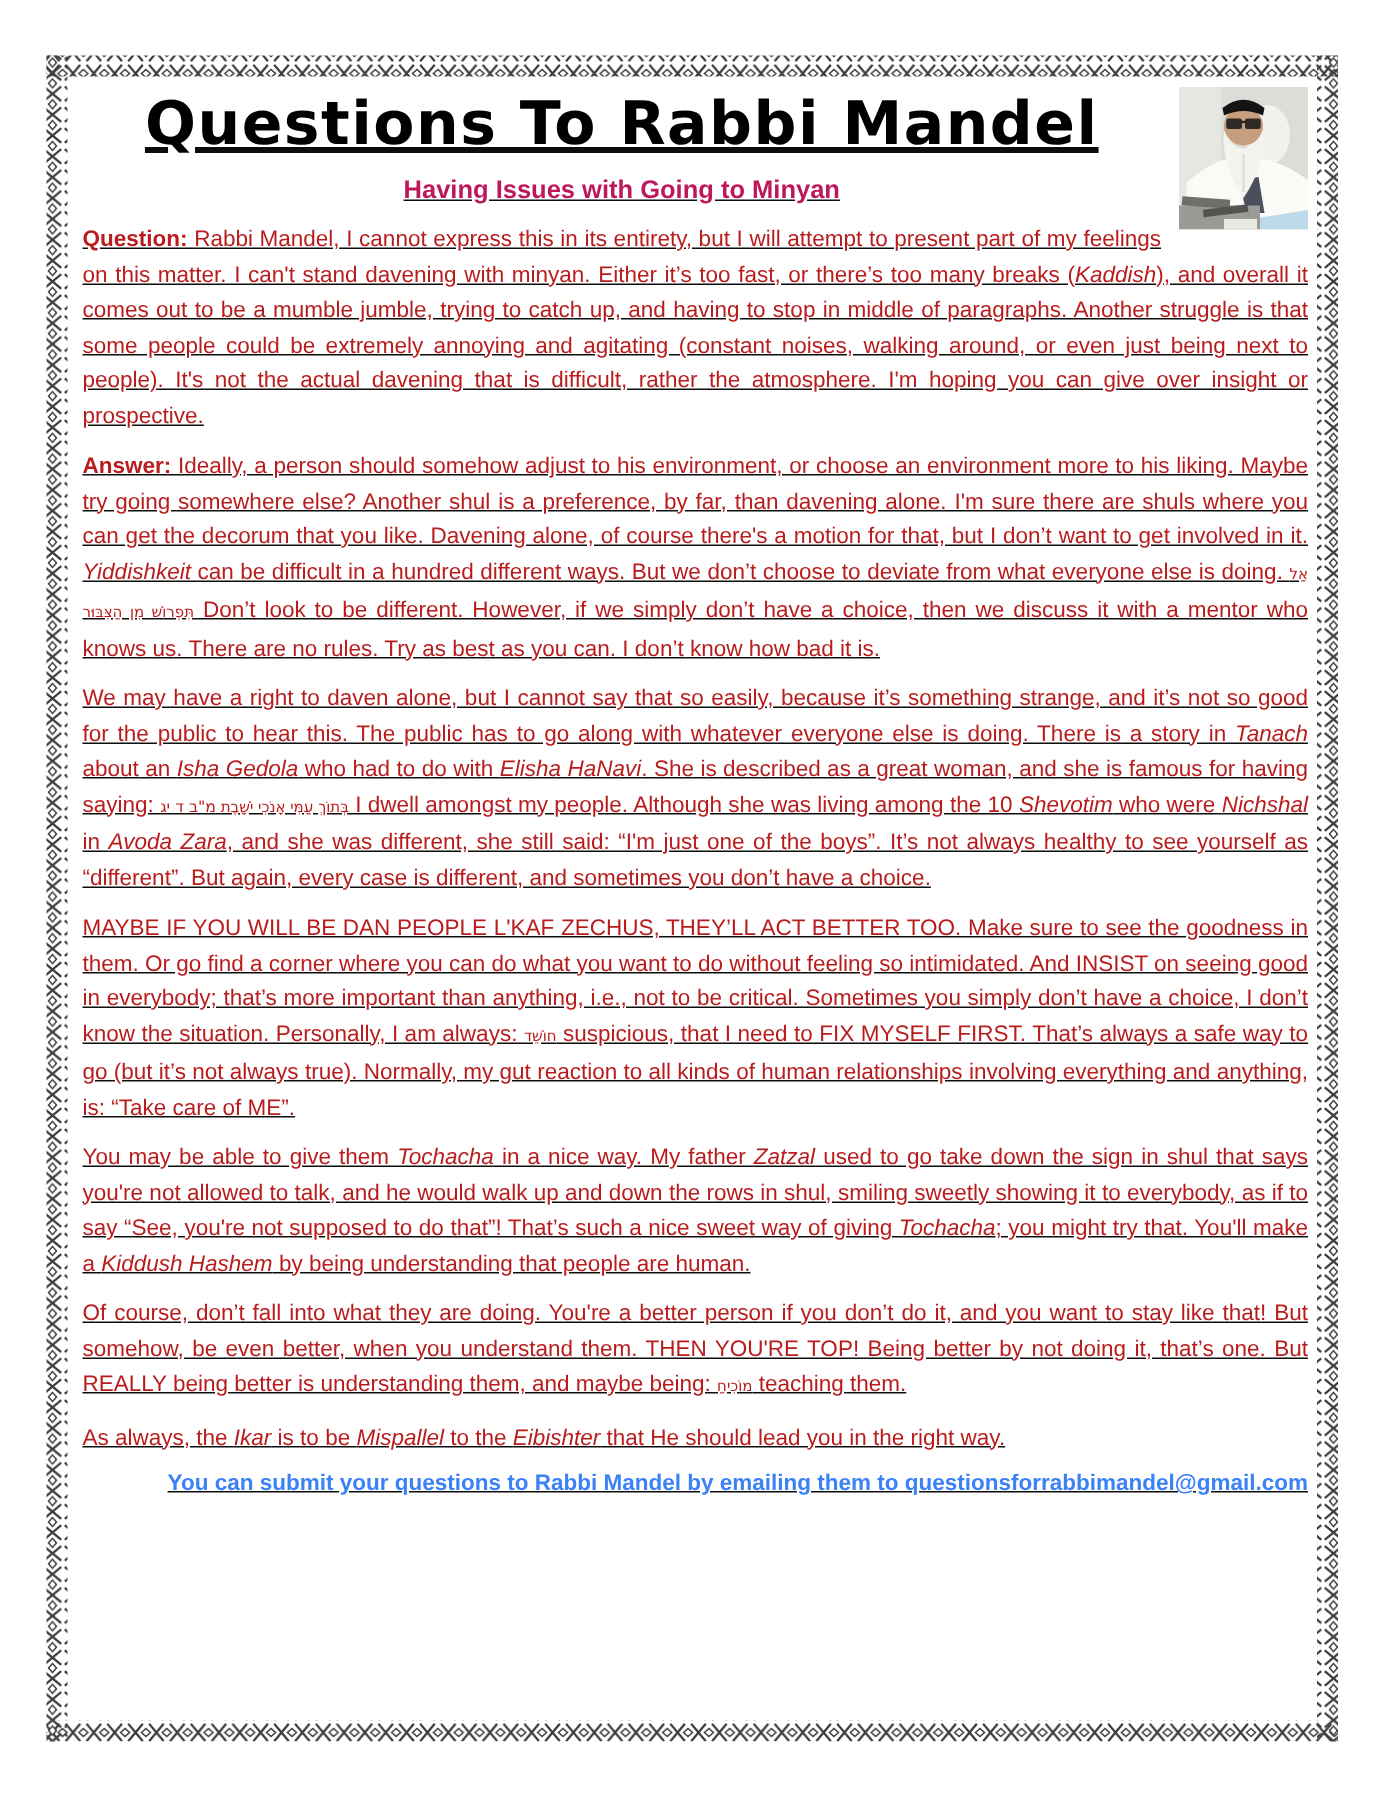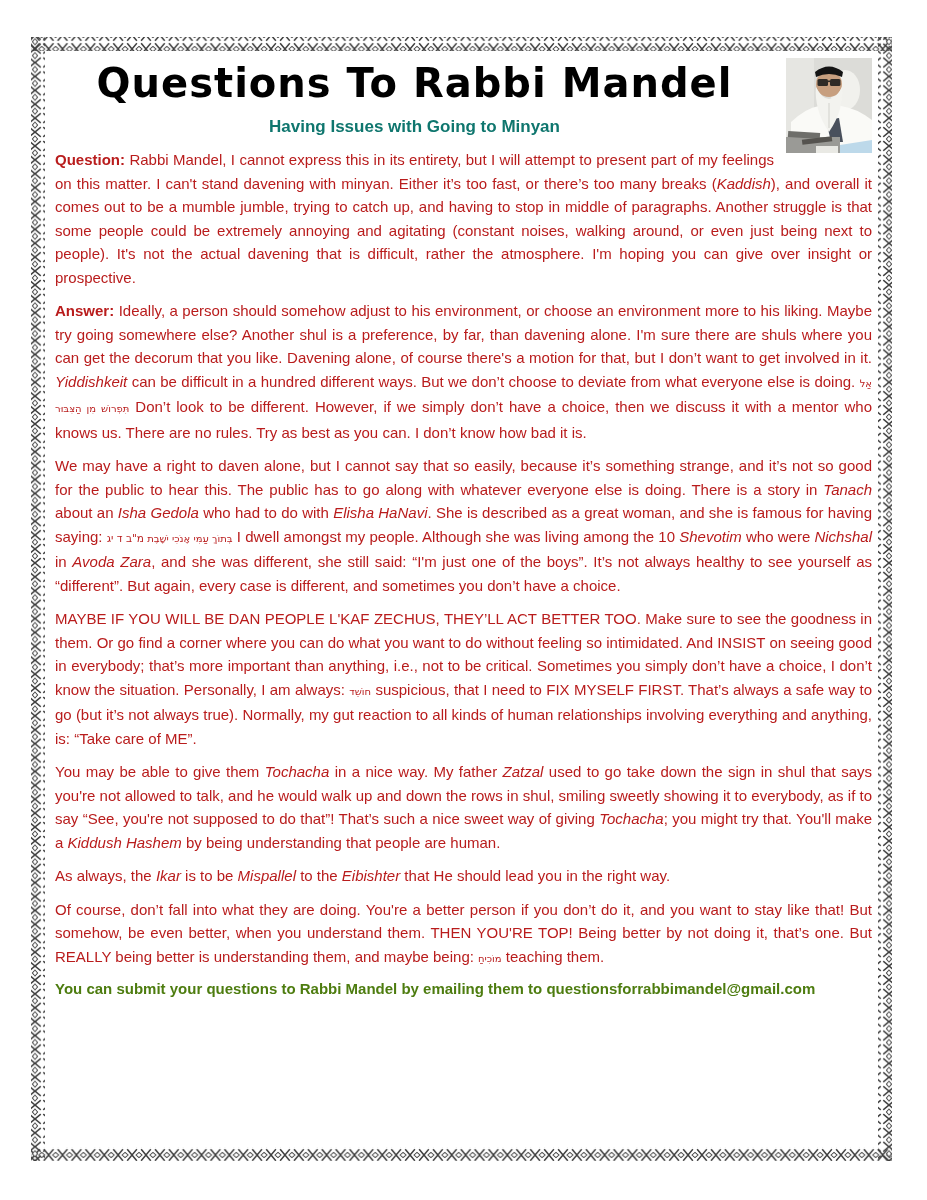--- a/index.html
+++ b/index.html
@@ -1,42 +1,42 @@
 <!DOCTYPE html>
 <html><head>
 <meta charset="utf-8">
 <style>
   html,body{margin:0;padding:0;width:927px;height:1200px;background:#ffffff;overflow:hidden;}
   .page{position:relative;width:927px;height:1200px;background:#ffffff;}
   .border-svg{position:absolute;left:0;top:0;width:927px;height:1200px;pointer-events:none;}
   .content{
     position:absolute;left:45px;top:51px;width:833px;height:912px;
     box-sizing:border-box;padding:6px 6px 0 10px;
-    font-family:"Liberation Sans",sans-serif;color:#0d0d0d;
+    font-family:"Liberation Sans",sans-serif;color:#0d0d0d;text-decoration:underline;
   }
   .photo{float:right;width:86px;height:95px;margin:1px 0 6px 12px;}
   h1.title{
     font-family:"DejaVu Sans",sans-serif;font-weight:800;
     font-size:40px;line-height:48px;margin:2px 0 0 0;text-align:center;
     letter-spacing:1px;color:#000;
   }
   h2.subtitle{
     font-size:17px;line-height:21px;margin:9px 0 11px 0;text-align:center;
-    font-weight:bold;color:#0f766e;
+    font-weight:bold;color:#be185d;
   }
   .paras p{
     margin:0 0 10px 0;font-size:15px;line-height:23.5px;
     text-align:justify;color:#b91c1c;
   }
   .seg-b{font-weight:bold;}
   .seg-i{font-style:italic;}
   .seg-he{font-family:"DejaVu Sans",sans-serif;font-size:10px;}
   .seg-hes{font-family:"DejaVu Sans",sans-serif;font-size:10.5px;}
   .footer{
-    margin-top:4px;text-align:left;font-weight:bold;font-size:15px;color:#4d7c0f;
+    margin-top:4px;text-align:right;font-weight:bold;font-size:15px;color:#3b82f6;
   }
 </style>
 </head>
 <body>
 
 <div class="page">
 
   <svg class="border-svg" width="927" height="1200" viewBox="0 0 927 1200" xmlns="http://www.w3.org/2000/svg">
     <defs>
       <pattern id="stx" width="13.9" height="14" patternUnits="userSpaceOnUse">
@@ -82,19 +82,19 @@
 
     <h1 class="title">Questions To Rabbi Mandel</h1>
     <h2 class="subtitle">Having Issues with Going to Minyan</h2>
 
     <div class="paras" id="paras">
         <p><span class="seg-b">Question: </span><span>Rabbi Mandel, I cannot express this in its entirety, but I will attempt to present part of my feelings on this matter. I can't stand davening with minyan. Either it’s too fast, or there’s too many breaks (</span><span class="seg-i">Kaddish</span><span>), and overall it comes out to be a mumble jumble, trying to catch up, and having to stop in middle of paragraphs. Another struggle is that some people could be extremely annoying and agitating (constant noises, walking around, or even just being next to people). It's not the actual davening that is difficult, rather the atmosphere. I'm hoping you can give over insight or prospective.</span></p>
         <p><span class="seg-b">Answer: </span><span>Ideally, a person should somehow adjust to his environment, or choose an environment more to his liking. Maybe try going somewhere else? Another shul is a preference, by far, than davening alone. I'm sure there are shuls where you can get the decorum that you like. Davening alone, of course there's a motion for that, but I don’t want to get involved in it. </span><span class="seg-i">Yiddishkeit</span><span> can be difficult in a hundred different ways. But we don’t choose to deviate from what everyone else is doing. </span><span class="seg-he">אַל תִּפְרוֹשׁ מִן הַצִּבּוּר</span><span> Don’t look to be different. However, if we simply don’t have a choice, then we discuss it with a mentor who knows us. There are no rules. Try as best as you can. I don’t know how bad it is.</span></p>
         <p><span>We may have a right to daven alone, but I cannot say that so easily, because it’s something strange, and it’s not so good for the public to hear this. The public has to go along with whatever everyone else is doing. There is a story in </span><span class="seg-i">Tanach</span><span> about an </span><span class="seg-i">Isha Gedola</span><span> who had to do with </span><span class="seg-i">Elisha HaNavi</span><span>. She is described as a great woman, and she is famous for having saying: </span><span class="seg-he">בְּתוֹךְ עַמִּי אָנֹכִי יֹשָׁבֶת </span><span class="seg-hes">מ"ב ד יג</span><span> I dwell amongst my people. Although she was living among the 10 </span><span class="seg-i">Shevotim</span><span> who were </span><span class="seg-i">Nichshal</span><span> in </span><span class="seg-i">Avoda Zara</span><span>, and she was different, she still said: “I'm just one of the boys”. It’s not always healthy to see yourself as “different”. But again, every case is different, and sometimes you don’t have a choice.</span></p>
         <p><span>MAYBE IF YOU WILL BE DAN PEOPLE L'KAF ZECHUS, THEY’LL ACT BETTER TOO. Make sure to see the goodness in them. Or go find a corner where you can do what you want to do without feeling so intimidated. And INSIST on seeing good in everybody; that’s more important than anything, i.e., not to be critical. Sometimes you simply don’t have a choice, I don’t know the situation. Personally, I am always: </span><span class="seg-he">חוֹשֵׁד</span><span> suspicious, that I need to FIX MYSELF FIRST. That’s always a safe way to go (but it’s not always true). Normally, my gut reaction to all kinds of human relationships involving everything and anything, is: “Take care of ME”.</span></p>
         <p><span>You may be able to give them </span><span class="seg-i">Tochacha</span><span> in a nice way. My father </span><span class="seg-i">Zatzal</span><span> used to go take down the sign in shul that says you're not allowed to talk, and he would walk up and down the rows in shul, smiling sweetly showing it to everybody, as if to say “See, you're not supposed to do that”! That’s such a nice sweet way of giving </span><span class="seg-i">Tochacha</span><span>; you might try that. You'll make a </span><span class="seg-i">Kiddush Hashem</span><span> by being understanding that people are human.</span></p>
+        <p><span>Of course, don’t fall into what they are doing. You're a better person if you don’t do it, and you want to stay like that! But somehow, be even better, when you understand them. THEN YOU'RE TOP! Being better by not doing it, that’s one. But REALLY being better is understanding them, and maybe being: </span><span class="seg-he">מוֹכִיחַ</span><span> teaching them.</span></p>
         <p><span>As always, the </span><span class="seg-i">Ikar</span><span> is to be </span><span class="seg-i">Mispallel</span><span> to the </span><span class="seg-i">Eibishter</span><span> that He should lead you in the right way.</span></p>
-        <p><span>Of course, don’t fall into what they are doing. You're a better person if you don’t do it, and you want to stay like that! But somehow, be even better, when you understand them. THEN YOU'RE TOP! Being better by not doing it, that’s one. But REALLY being better is understanding them, and maybe being: </span><span class="seg-he">מוֹכִיחַ</span><span> teaching them.</span></p>
       </div>
 
     <div class="footer">You can submit your questions to Rabbi Mandel by emailing them to questionsforrabbimandel@gmail.com</div>
   </div>
 </div>
 
 </body></html>

